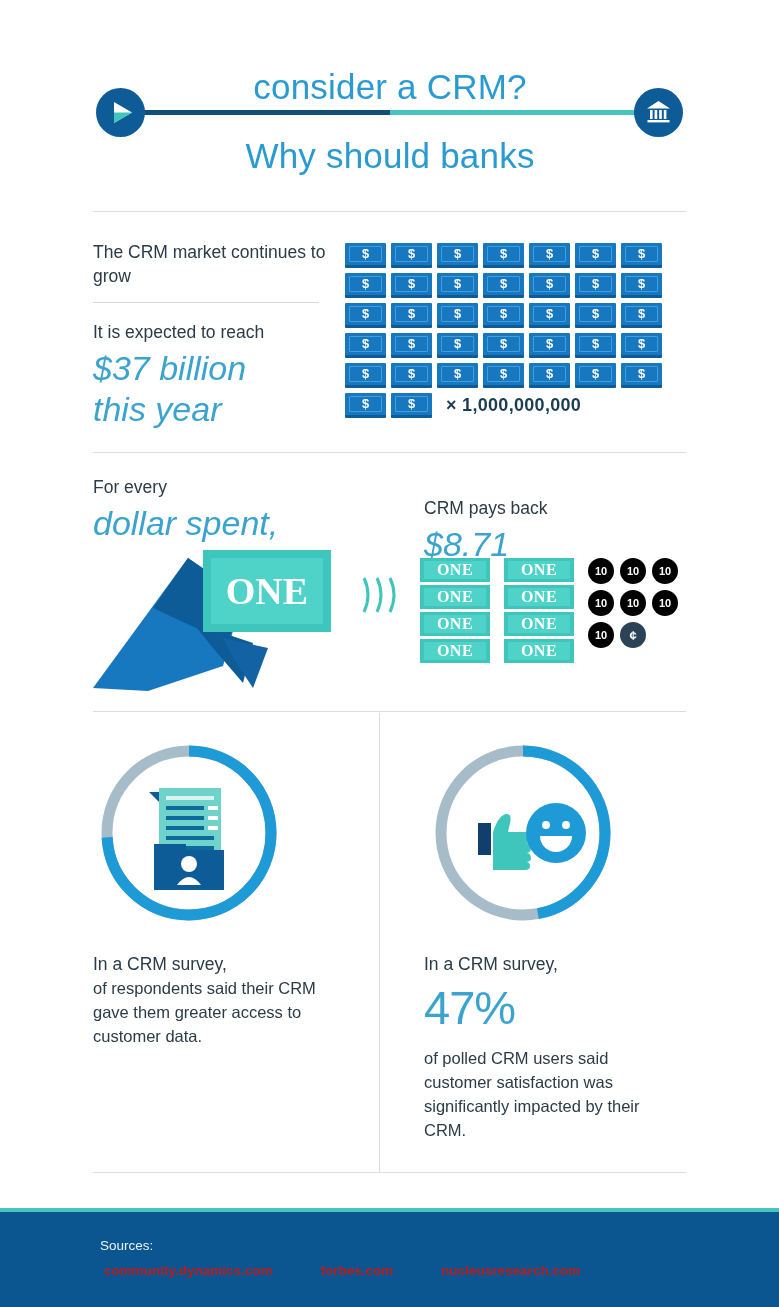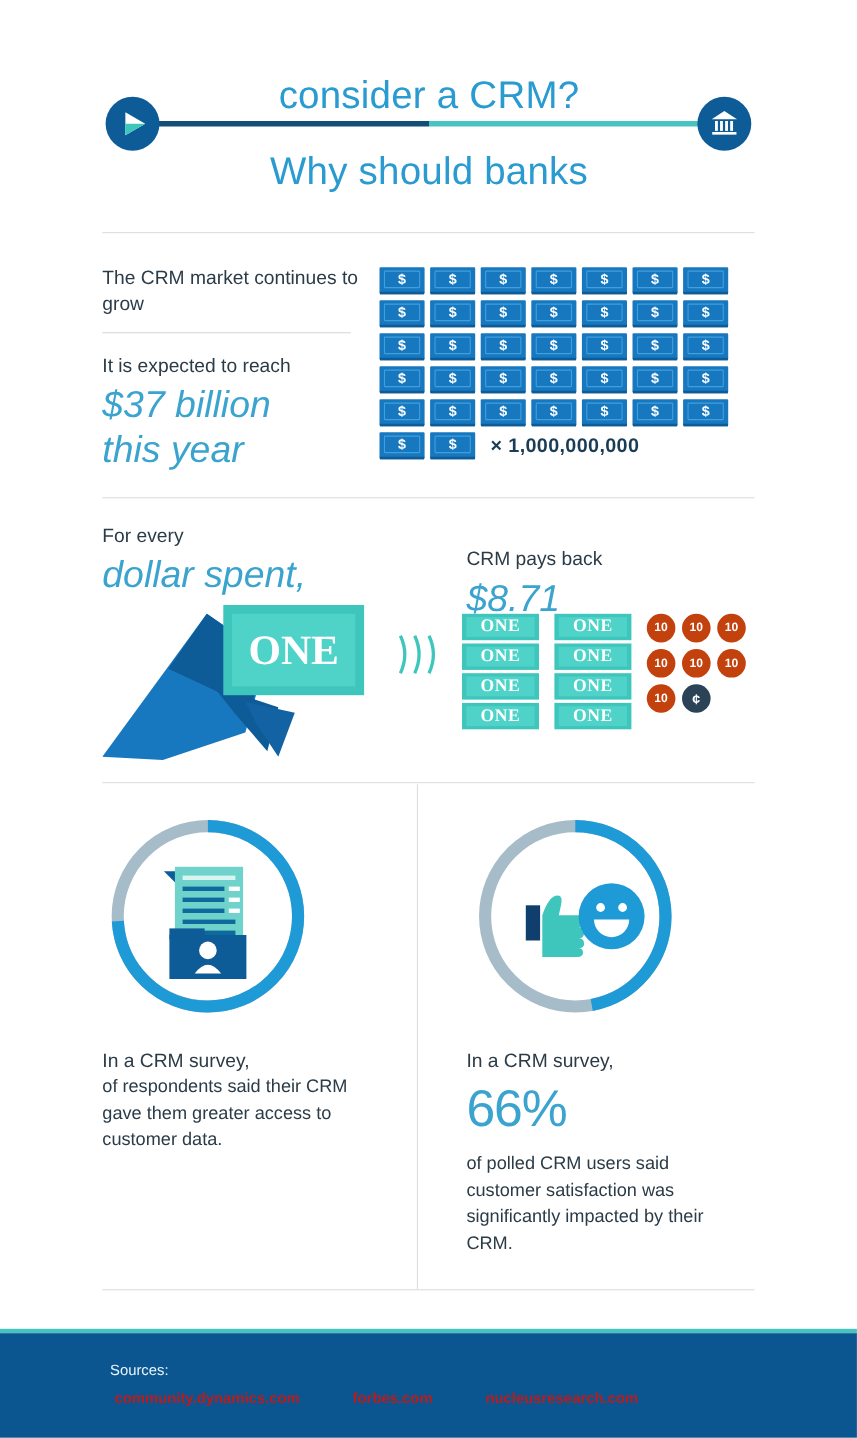--- a/index.html
+++ b/index.html
@@ -80,21 +80,21 @@
     background:#4fd3c8;
   }
   .onebill span{
     position:absolute;left:0;right:0;top:1px;text-align:center;
     font-family:"Liberation Serif",serif;font-weight:700;font-size:16px;
     color:#ffffff;line-height:22px;letter-spacing:.5px;
   }
   .coins{display:inline-block;vertical-align:top;width:100px;}
   .coin-row{display:flex;gap:6px;margin-bottom:6px;}
   .coin{
-    width:26px;height:26px;border-radius:50%;background:#c2410c;
+    width:26px;height:26px;border-radius:50%;background:#000000;
     color:#ffffff;font-size:11px;font-weight:700;
     display:flex;align-items:center;justify-content:center;
   }
   .coin.cent{background:#2b4257;font-size:13px;}
 
   
   .donut{position:absolute;width:186px;height:186px;}
   .donut-1{left:96px;top:740px;}
   .donut-2{left:430px;top:740px;}
   .stat-col{position:absolute;width:240px;}
@@ -391,21 +391,21 @@
     </svg>
   </div>
 
   <div class="stat-col stat-1">
     <div class="stat-lead">In a CRM survey,</div>
     <div class="stat-body">of respondents said their CRM gave them greater access to customer data.</div>
   </div>
 
   <div class="stat-col stat-2">
     <div class="stat-lead">In a CRM survey,</div>
-    <div class="stat-num">66%</div>
+    <div class="stat-num">47%</div>
     <div class="stat-body">of polled CRM users said customer satisfaction was significantly impacted by their CRM.</div>
   </div>
 
   <div class="rule rule-bot"></div>
 
   <div class="footer-top"></div>
   <div class="footer"></div>
   <div class="f-sources">Sources:</div>
   <div class="f-links" id="footerLinks">
       <span>community.dynamics.com</span>

